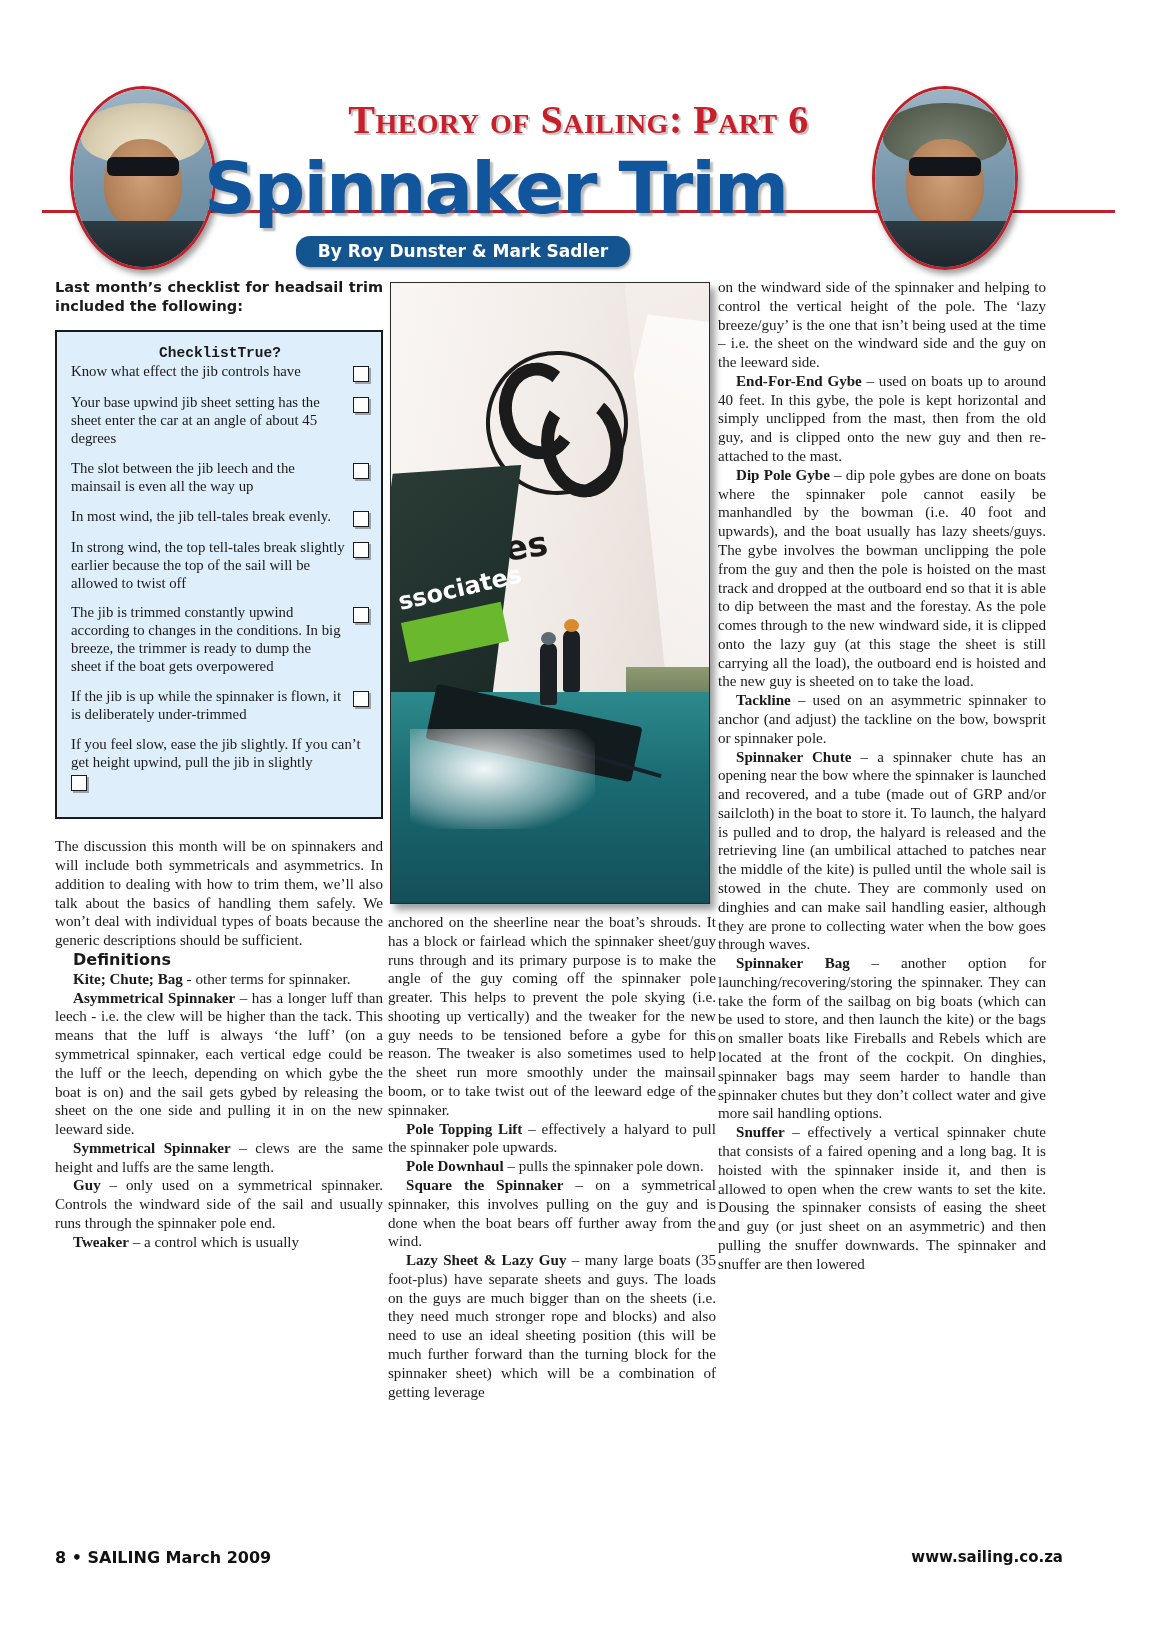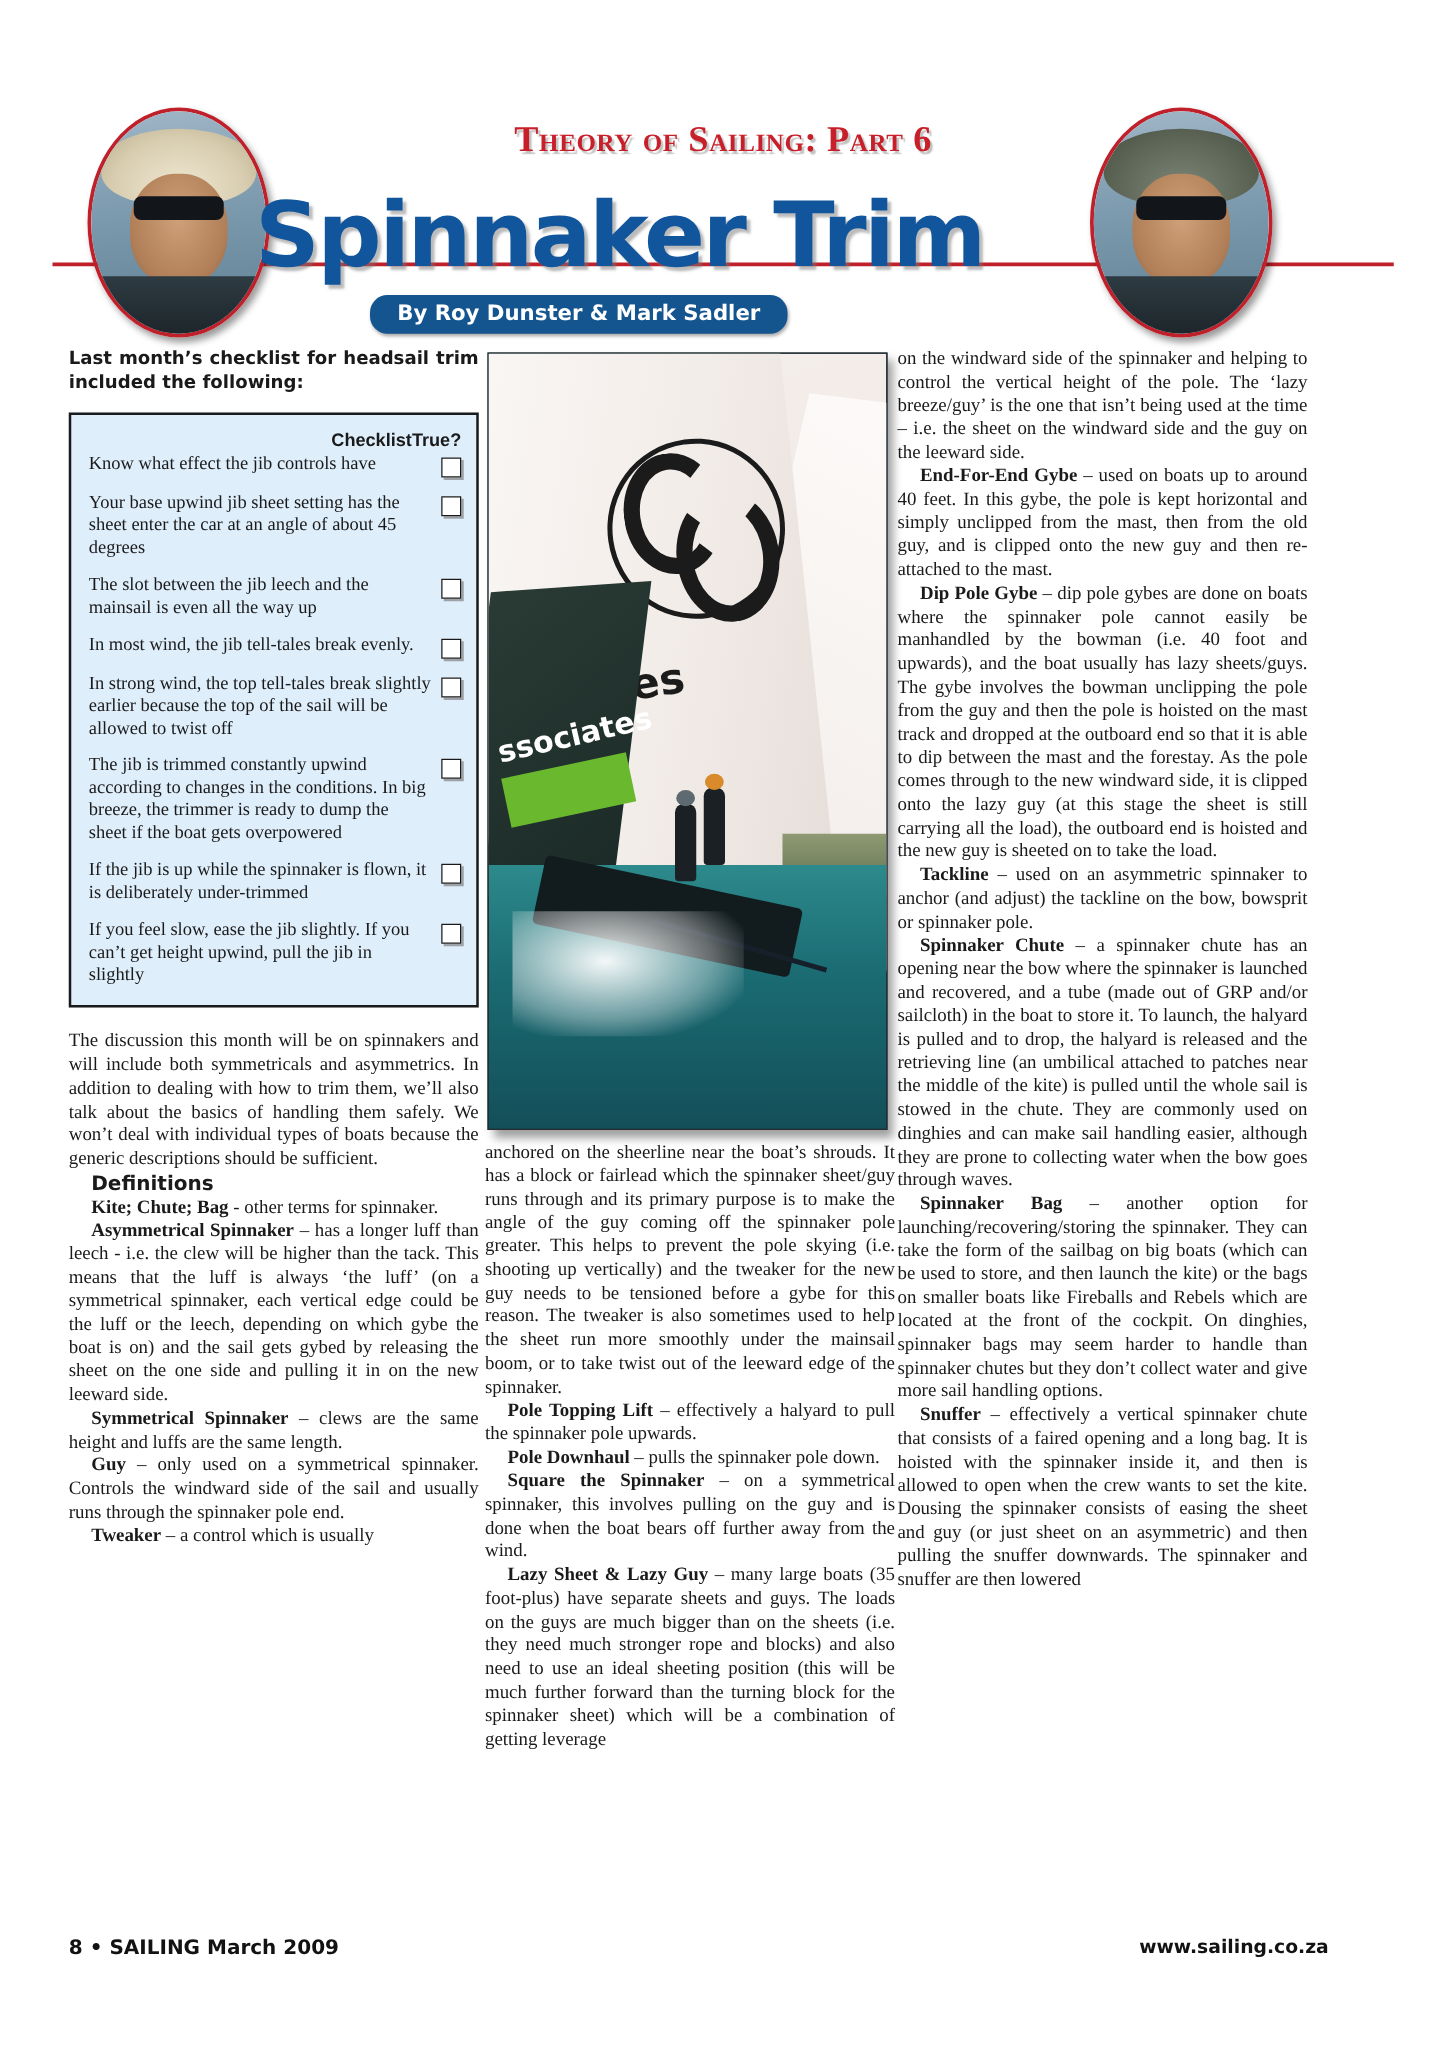--- a/index.html
+++ b/index.html
@@ -37,21 +37,21 @@
     background: #c0202a;
   }
   .kicker {
     position: absolute;
     left: 0;
     top: 18px;
     width: 1157px;
     text-align: center;
     font-family: "Liberation Serif", serif;
     font-weight: bold;
-    font-size: 29px;
+    font-size: 40px;
     letter-spacing: 0.5px;
     color: #c8202a;
     text-shadow: 2px 2px 1px rgba(120,120,120,0.45);
     font-variant: small-caps;
     z-index: 5;
   }
   .maintitle {
     position: absolute;
     left: 0;
     top: 68px;
@@ -154,35 +154,35 @@
     margin-bottom: 14px;
   }
   .checkbox-panel {
     border: 2px solid #1a1a1a;
     background: #dfeefb;
     padding: 12px 12px 14px 14px;
     box-sizing: border-box;
   }
   .cl-head {
     display: flex;
-    justify-content: flex-end;
-    font-family: Liberation Sans, sans-serif;
+    justify-content: center;
+    font-family: Liberation Mono, monospace;
     font-weight: bold;
     font-size: 14.5px;
     margin-bottom: 1px;
   }
   .cl-item {
     display: flex;
     align-items: flex-start;
     justify-content: space-between;
     margin-bottom: 12px;
     font-size: 14.8px;
     line-height: 1.215;
   }
-  .cl-item:last-child { margin-bottom: 0; }
+  .cl-item:last-child { margin-bottom: 12px; flex-direction: column; }
   .cl-text { flex: 1; padding-right: 8px; text-align: left; }
   .cl-box {
     flex: 0 0 auto;
     width: 14px;
     height: 14px;
     border: 1.5px solid #1a1a1a;
     background: #ffffff;
     box-shadow: 2px 2px 0 rgba(100,100,100,0.55);
     margin-top: 3px;
   }

